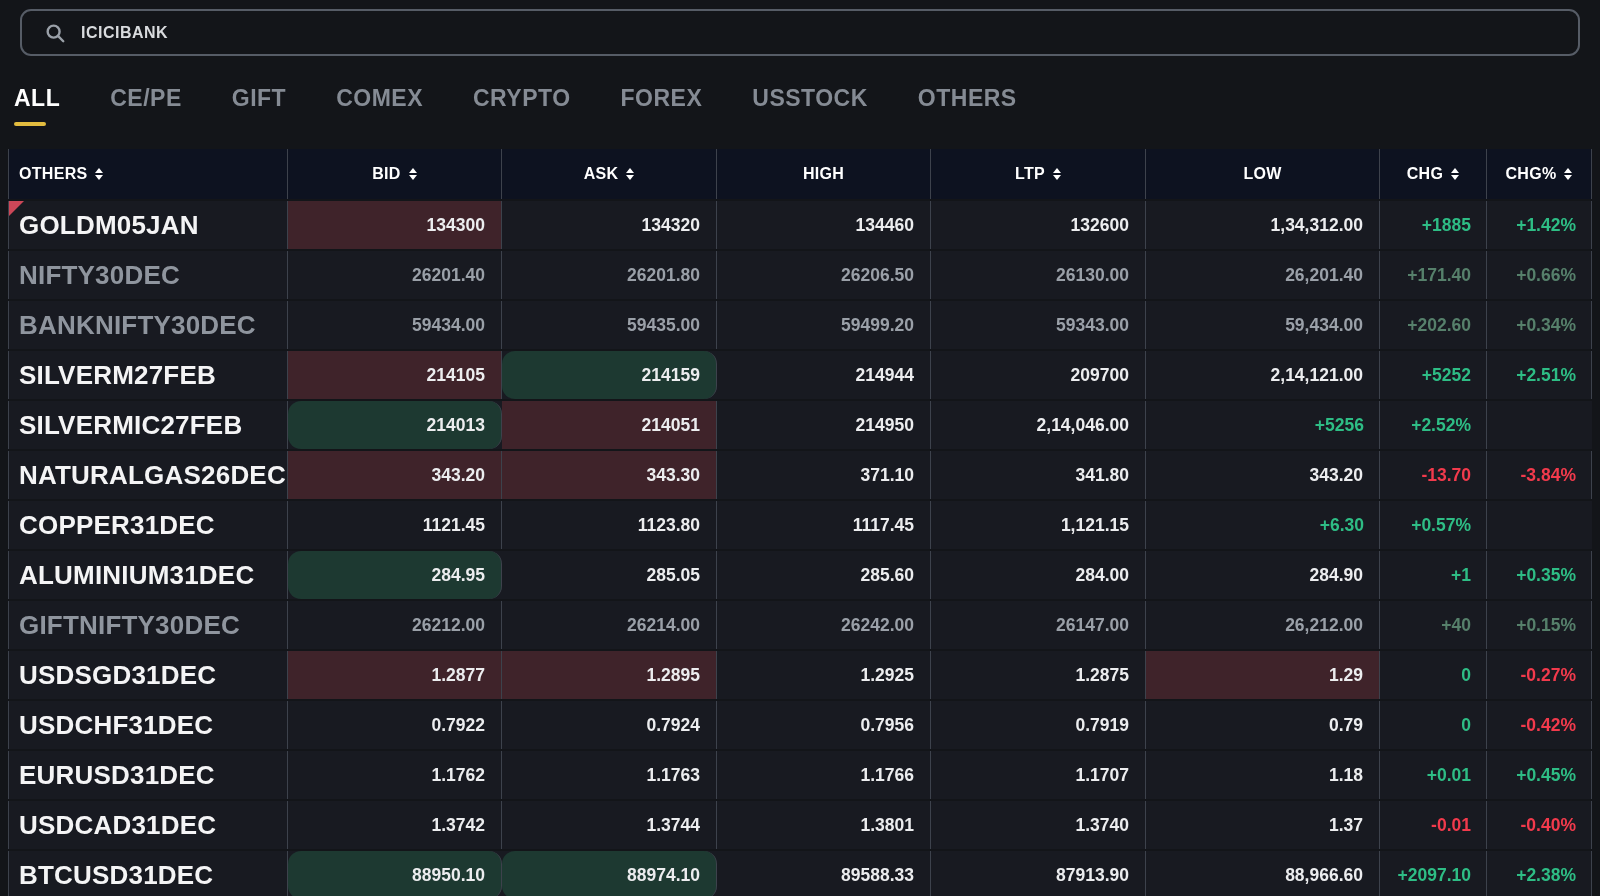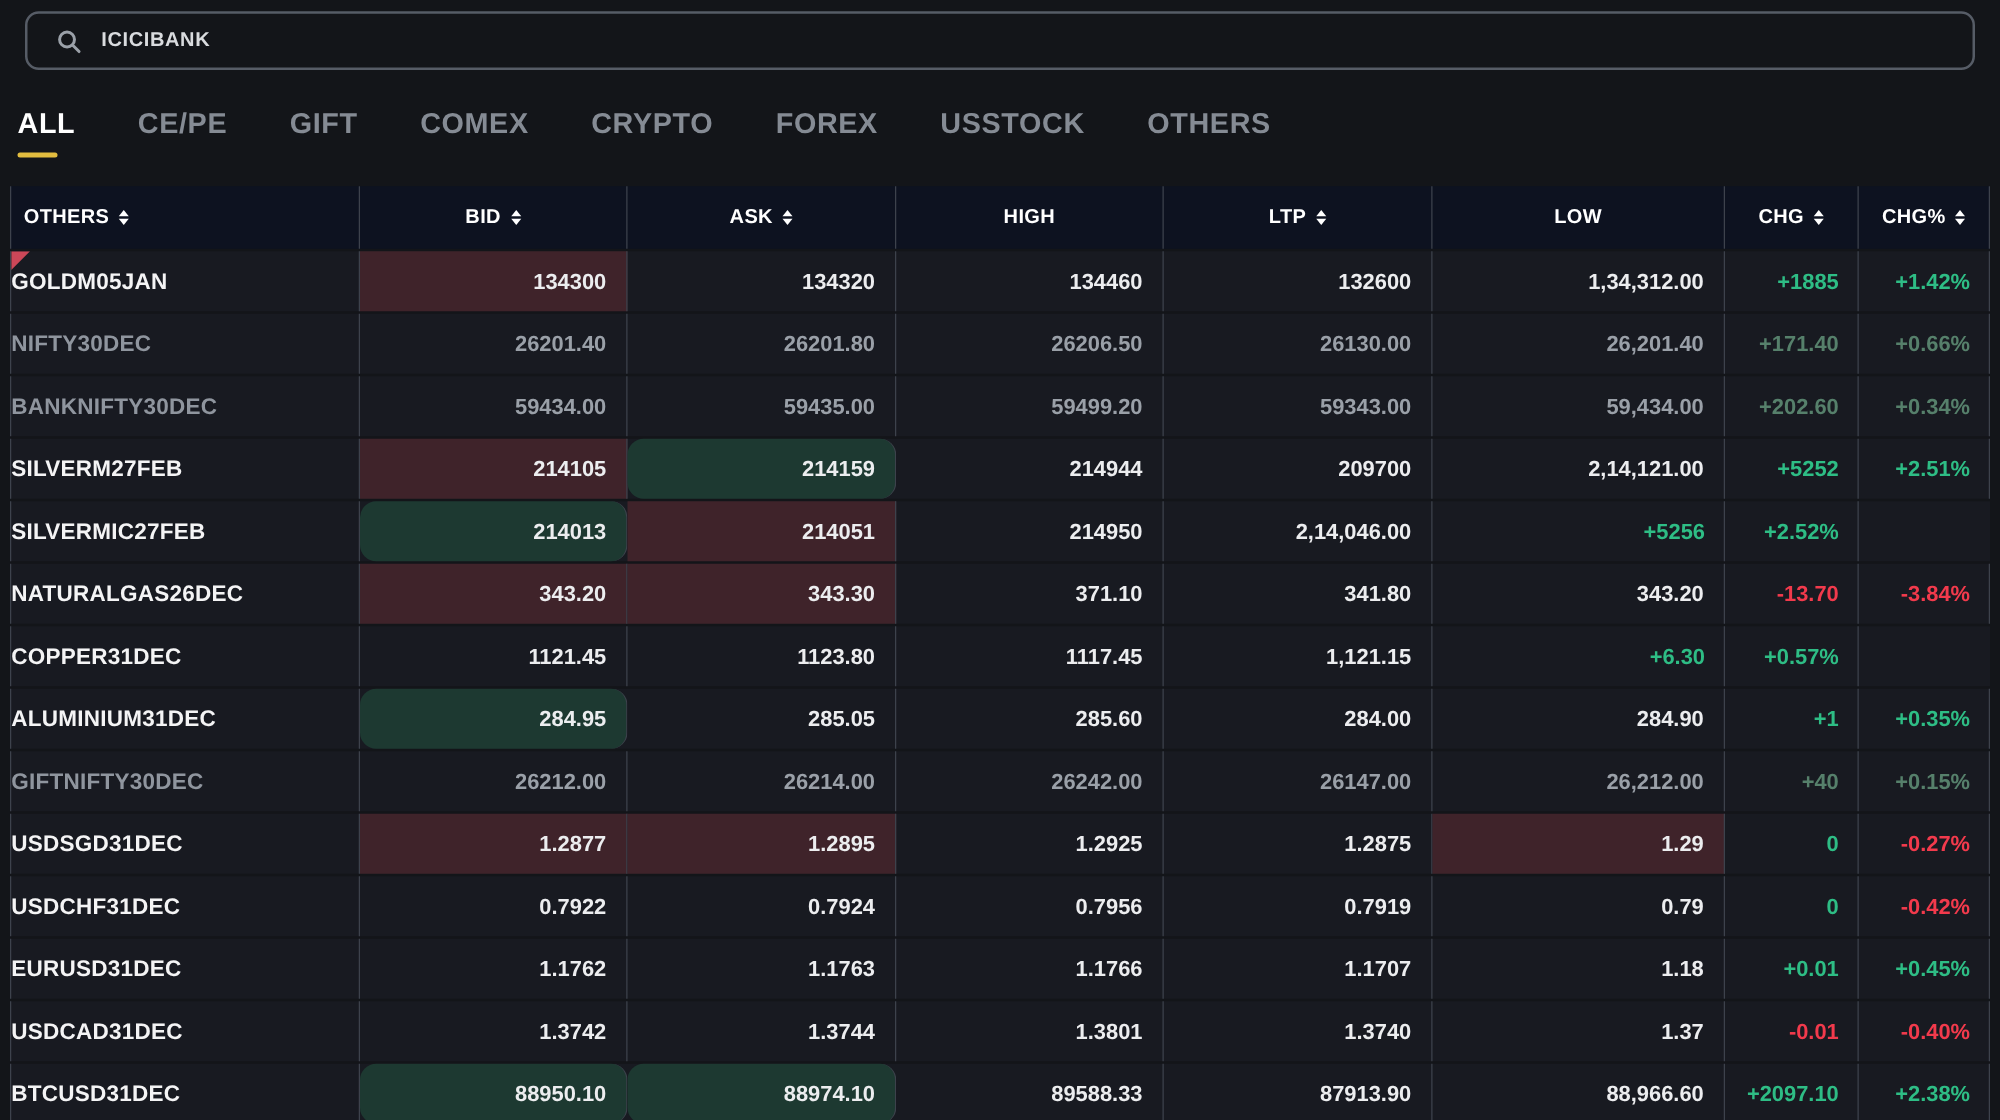--- a/index.html
+++ b/index.html
@@ -48,21 +48,21 @@
   }
   .thead > div:first-child{justify-content:flex-start; padding-left:10px;}
   .sorticon{display:inline-flex; flex-direction:column; gap:2px;}
   .sorticon i{display:block; width:0; height:0;
     border-left:4px solid transparent; border-right:4px solid transparent;}
   .sorticon .up{border-bottom:5px solid #ffffff;}
   .sorticon .dn{border-top:5px solid #ffffff;}
   .trow{height:48px; background:var(--row-bg); margin-bottom:2px; cursor:pointer;}
   .trow > div{display:flex; align-items:center;}
   .cell-script{
-    padding-left:0; font-size:18px; font-weight:700; color:#f4f4f5;
+    padding-left:10px; font-size:26px; font-weight:700; color:#f4f4f5;
     letter-spacing:.2px; position:relative; overflow:hidden;
   }
   .flag{position:absolute; top:0; left:0; width:0; height:0;
     border-top:15px solid #cc4758; border-right:15px solid transparent;}
   .num{justify-content:flex-end; padding-right:16px;
     font-size:17.5px; font-weight:700; color:#ecedef;}
   .chg{justify-content:flex-end; padding-right:15px;
     font-size:17.5px; font-weight:700;}
   .hl-red{background:var(--red-cell);}
   .hl-green{background:var(--green-cell);border-radius:13px;}

